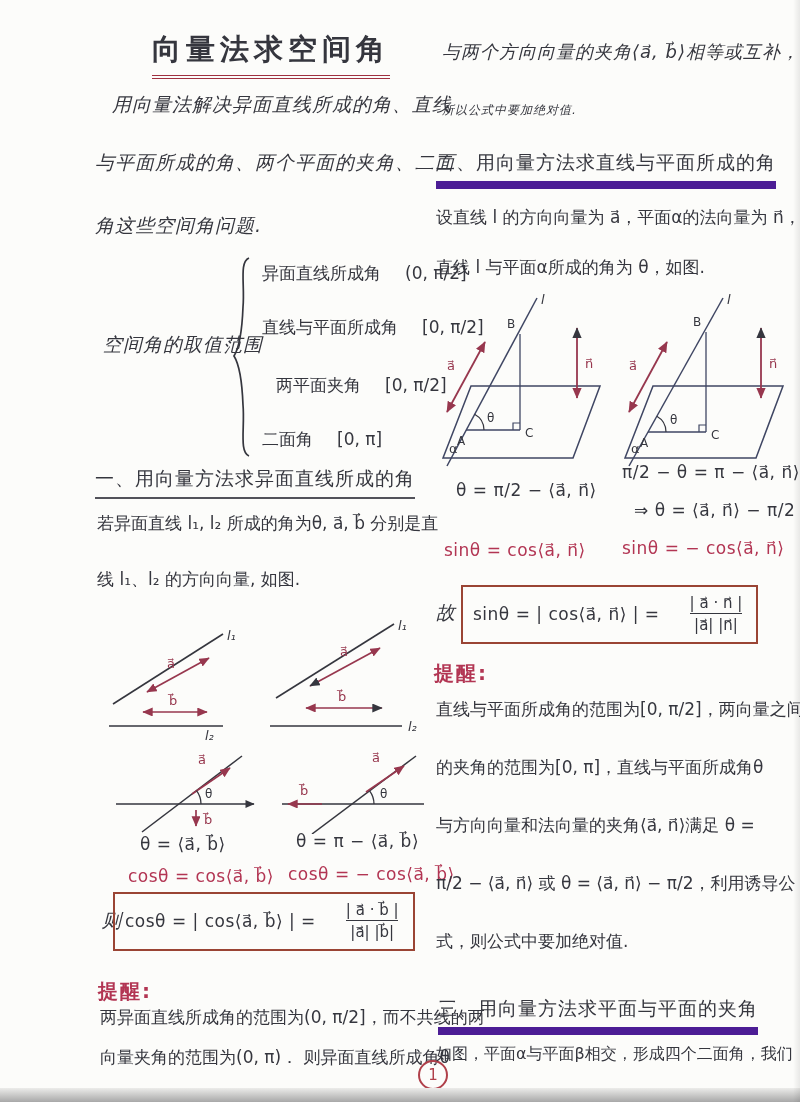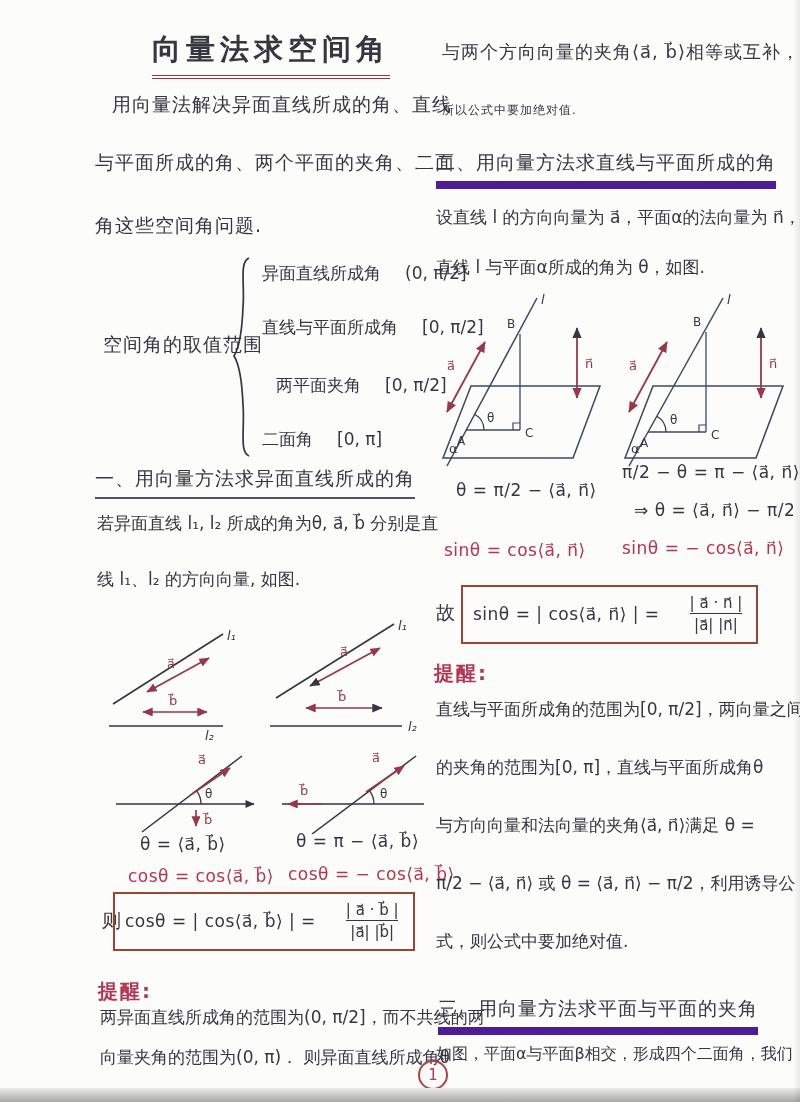--- a/index.html
+++ b/index.html
@@ -9,21 +9,21 @@
     --plane:#3f4663;
     --boxb:#9a4434;
   }
   html,body{margin:0;padding:0;background:#e9e9e9;}
   #page{
     position:relative;width:800px;height:1102px;margin:0 auto;
     background:#fcfcfa;overflow:hidden;
     font-family:"DejaVu Sans",sans-serif;color:var(--ink);
   }
   .abs{position:absolute;white-space:nowrap;}
-  .hand{font-size:19px;letter-spacing:1px;}
+  .hand{font-size:19px;letter-spacing:1px;font-style:italic;}
   .small{font-size:17px;}
   .red{color:var(--red);}
   .title{
     font-size:29px;letter-spacing:5px;font-weight:bold;
     padding-bottom:5px;border-bottom:4px double #a03040;
   }
   .sec-head{font-size:19px;letter-spacing:1px;padding-bottom:5px;}
   .u-dark{border-bottom:2px solid #52525a;}
   .u-red{border-bottom:8px solid #4c1d95;}
   .rowline{display:flex;gap:24px;align-items:baseline;}

